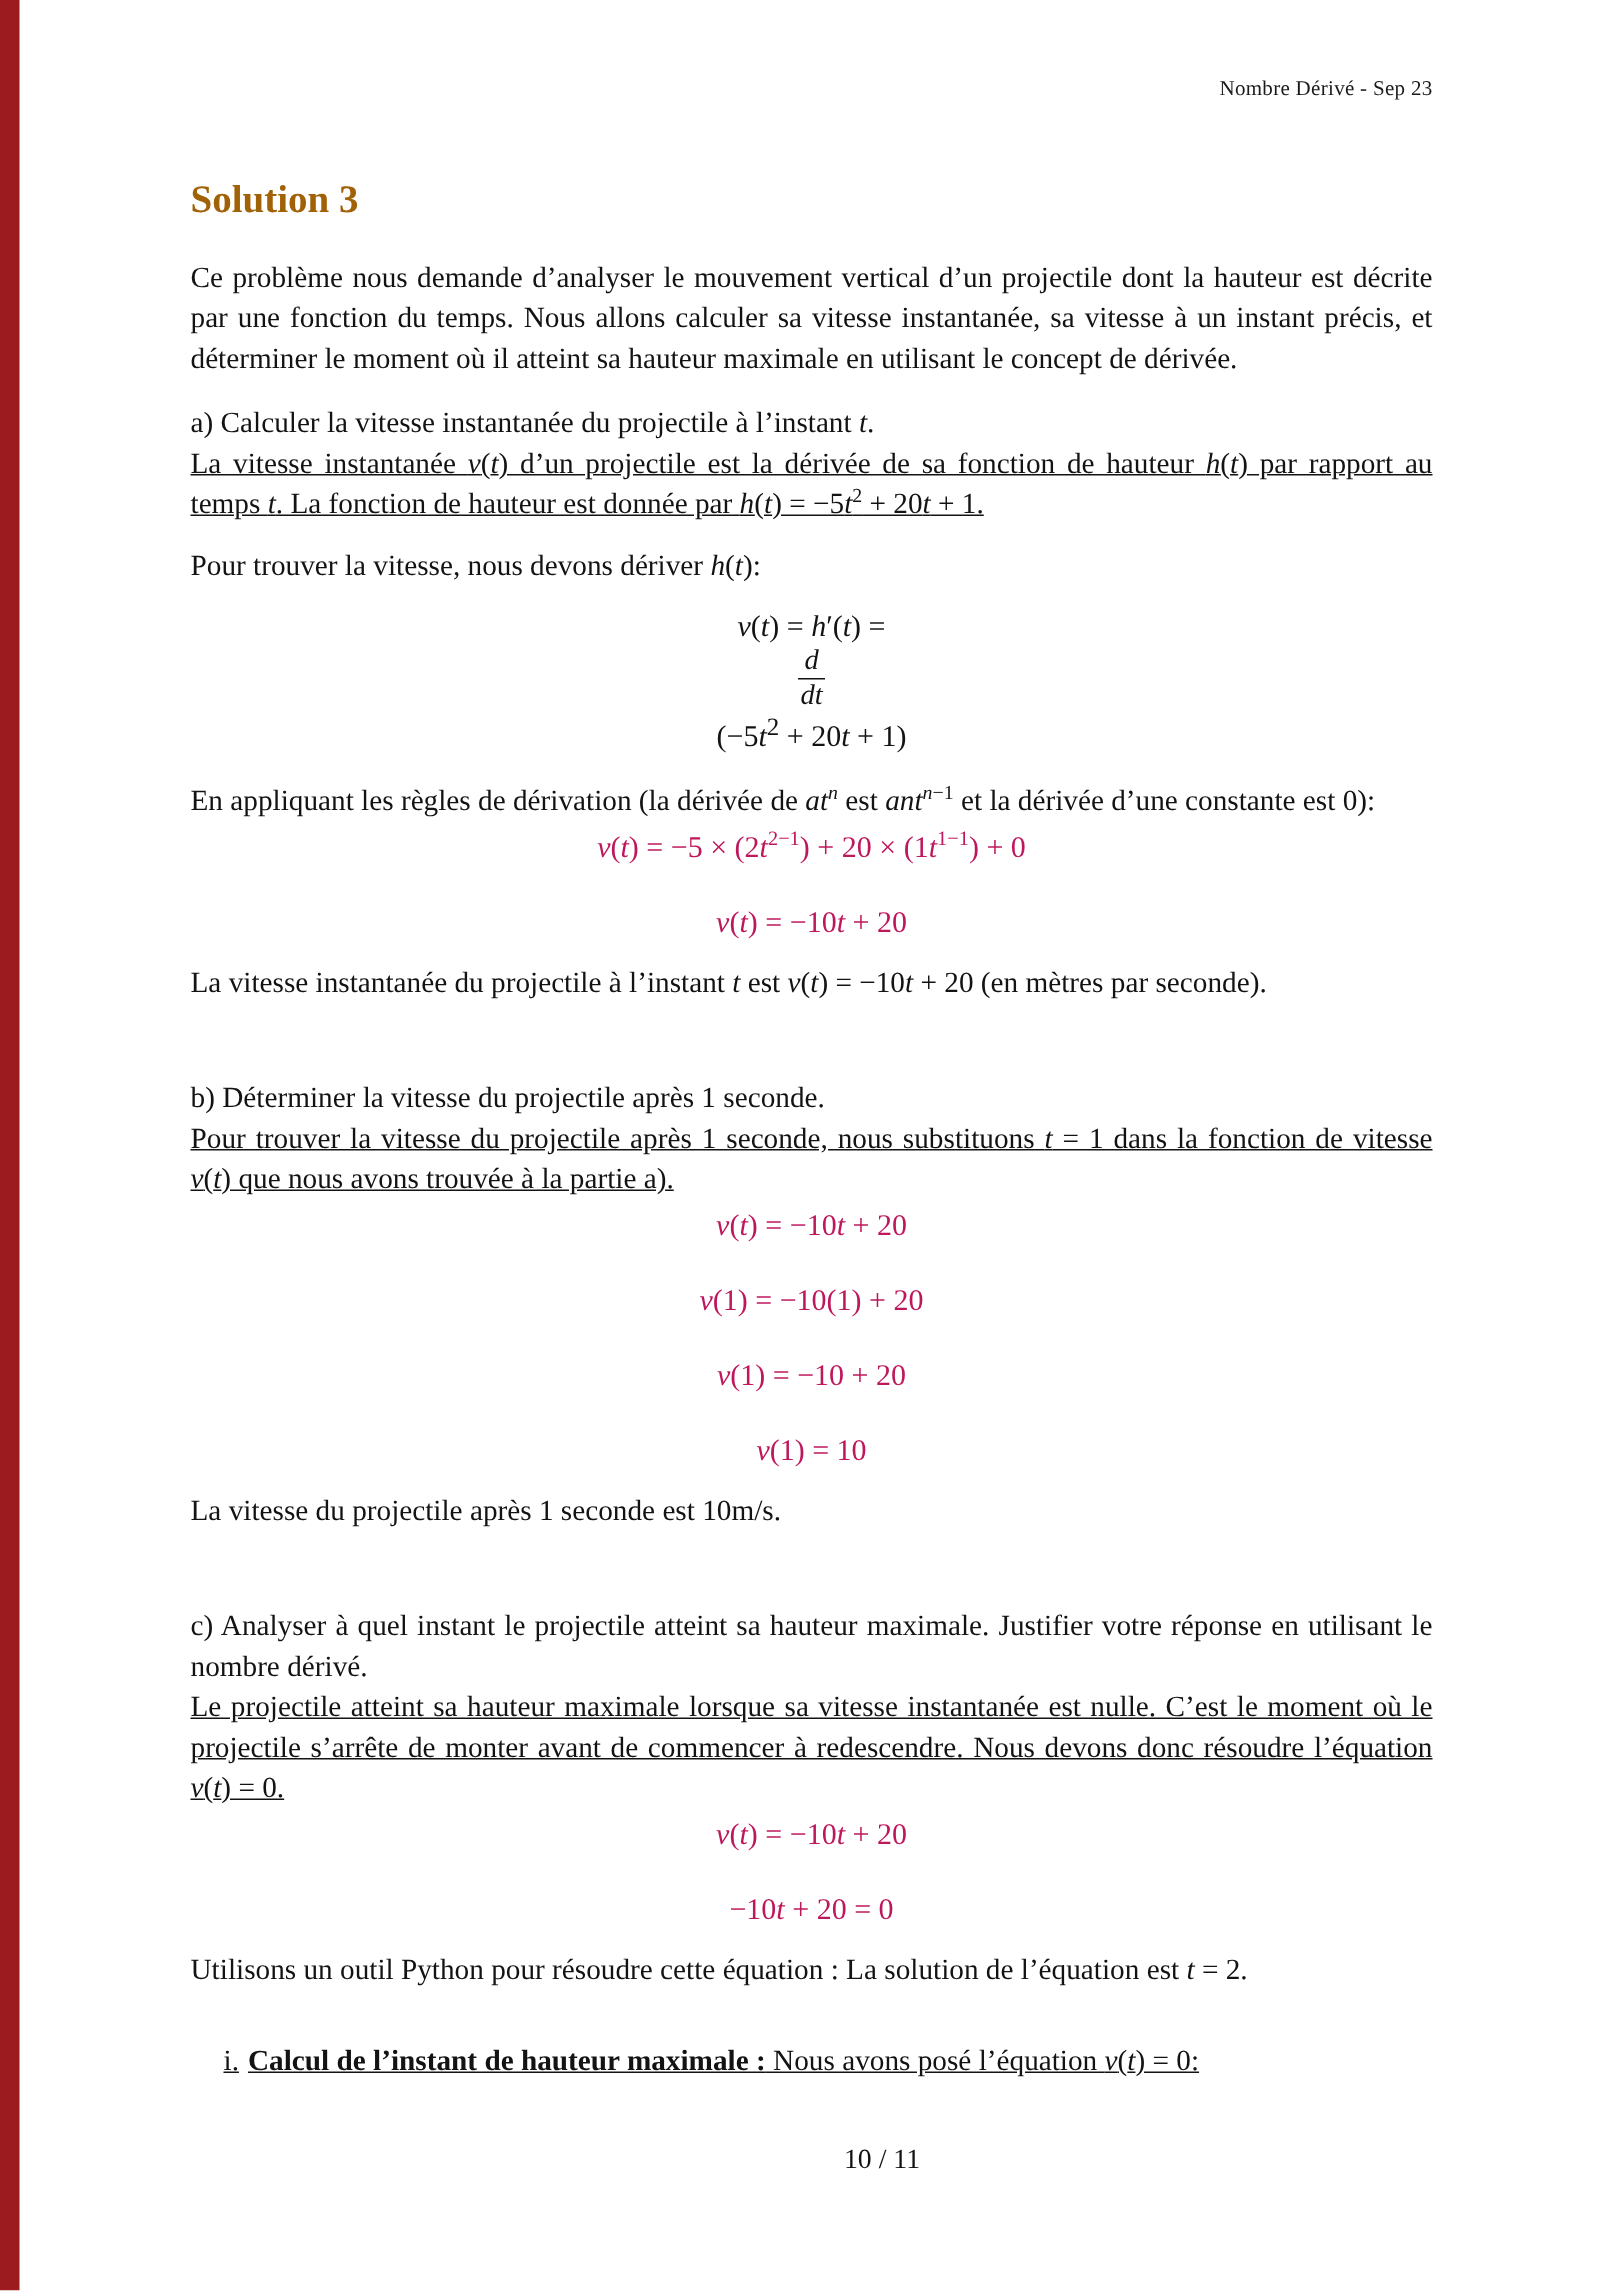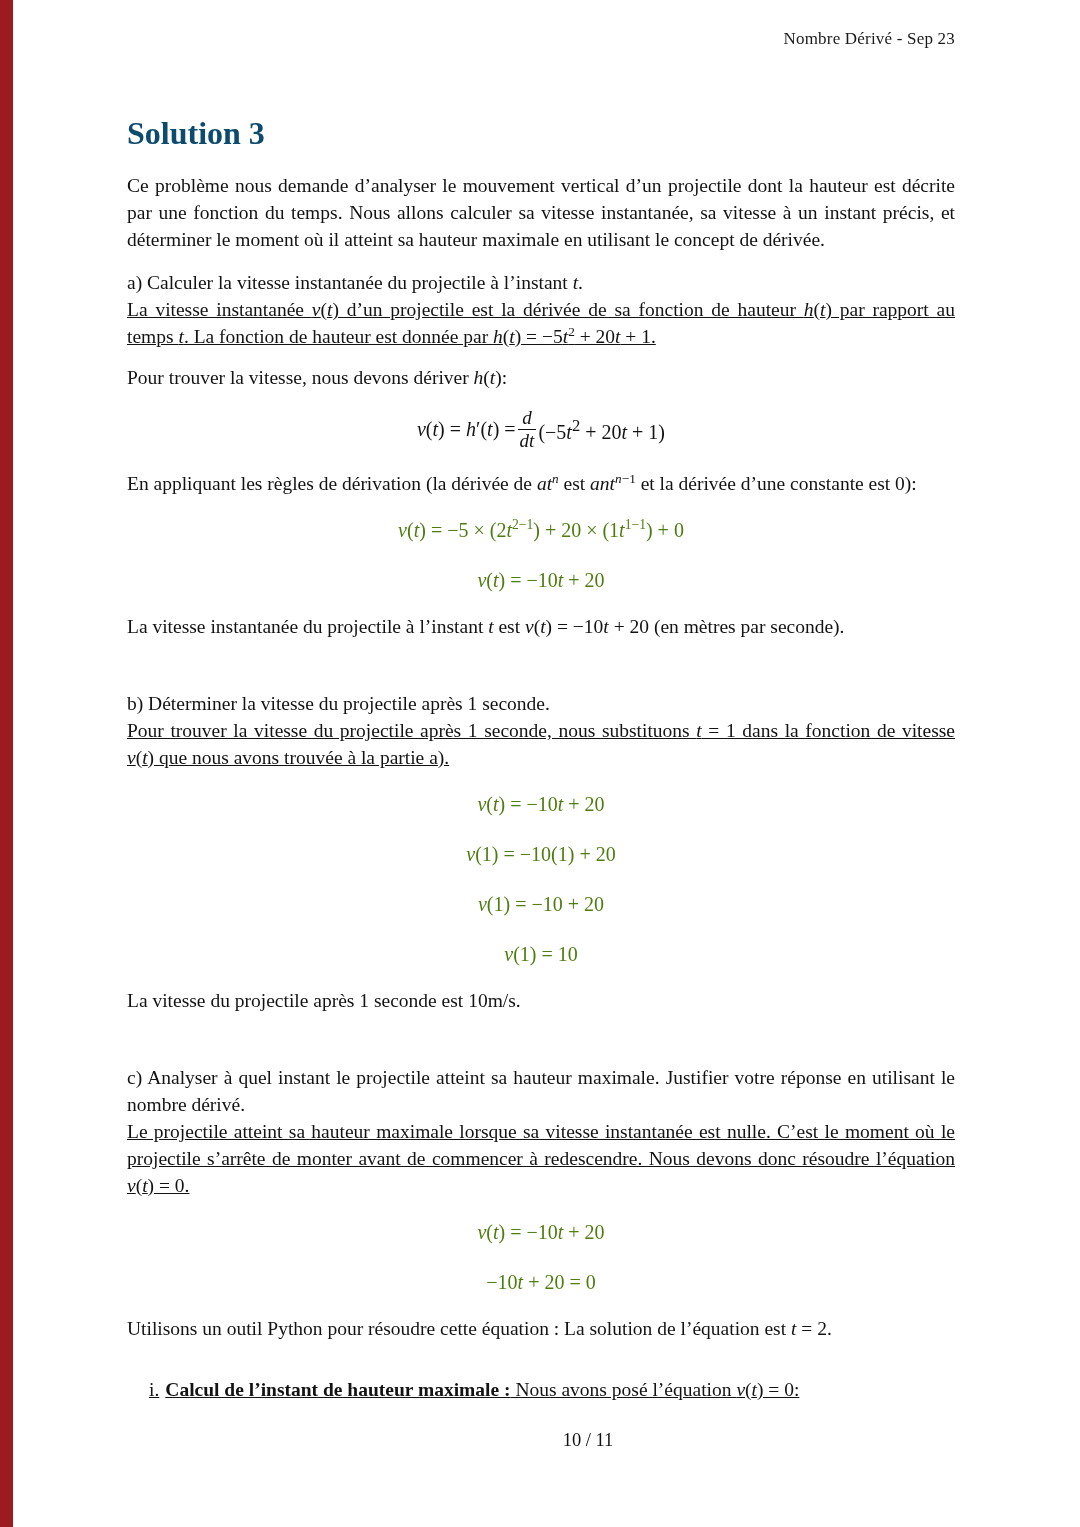--- a/index.html
+++ b/index.html
@@ -16,70 +16,71 @@
     background: #ffffff;
     overflow: hidden;
   }
   .accent-stripe {
     position: absolute; left: 0; top: 0;
     width: 13px; height: 100%;
     background: #9c1b1e;
   }
   .running-header {
     position: absolute;
-    top: 29px; right: 125px;
-    font-size: 17px;
+    top: 52px; right: 125px;
+    font-size: 14px;
     color: #1a1a1a;
     letter-spacing: 0.2px;
   }
   .content {
     position: absolute;
     left: 127px; top: 0;
     width: 828px;
     padding-top: 118px;
   }
   h1.doc-title {
     margin: 0 0 24px 0;
-    font-size: 32px;
+    font-size: 26px;
     line-height: 30px;
     font-weight: bold;
-    color: #0c4a6e;
+    color: #a16207;
   }
   p.body-par {
     margin: 14px 0 0 0;
     font-size: 19.5px;
     line-height: 27px;
     text-align: justify;
     text-justify: inter-word;
   }
   h2.part-heading {
     margin: 16px 0 0 0;
     font-size: 19.5px;
     line-height: 27px;
     font-weight: normal;
     text-align: justify;
   }
   section.part-b h2.part-heading,
   section.part-c h2.part-heading { margin-top: 50px; }
   h2.part-heading + p.body-par { margin-top: 0; text-decoration: underline; }
   .eq {
-    margin: 20px 0;
+    margin: 4px 0;
     font-size: 20px;
     line-height: 26px;
     text-align: center;
-    color: #4d7c0f;
+    color: #be185d;
   }
   .eq + .eq { margin-top: 24px; }
   .eq sup, p sup { font-size: 0.68em; line-height: 0; }
   .eq-frac-row {
     display: flex;
     justify-content: center;
     align-items: center;
     margin: 16px 0 18px 0;
     font-size: 20px;
+    flex-direction: column;
   }
   .frac {
     display: inline-flex;
     flex-direction: column;
     align-items: center;
     margin: 0 2px;
     font-size: 19px;
     line-height: 1.15;
   }
   .frac .num { padding: 0 4px; border-bottom: 1.4px solid #111; }

